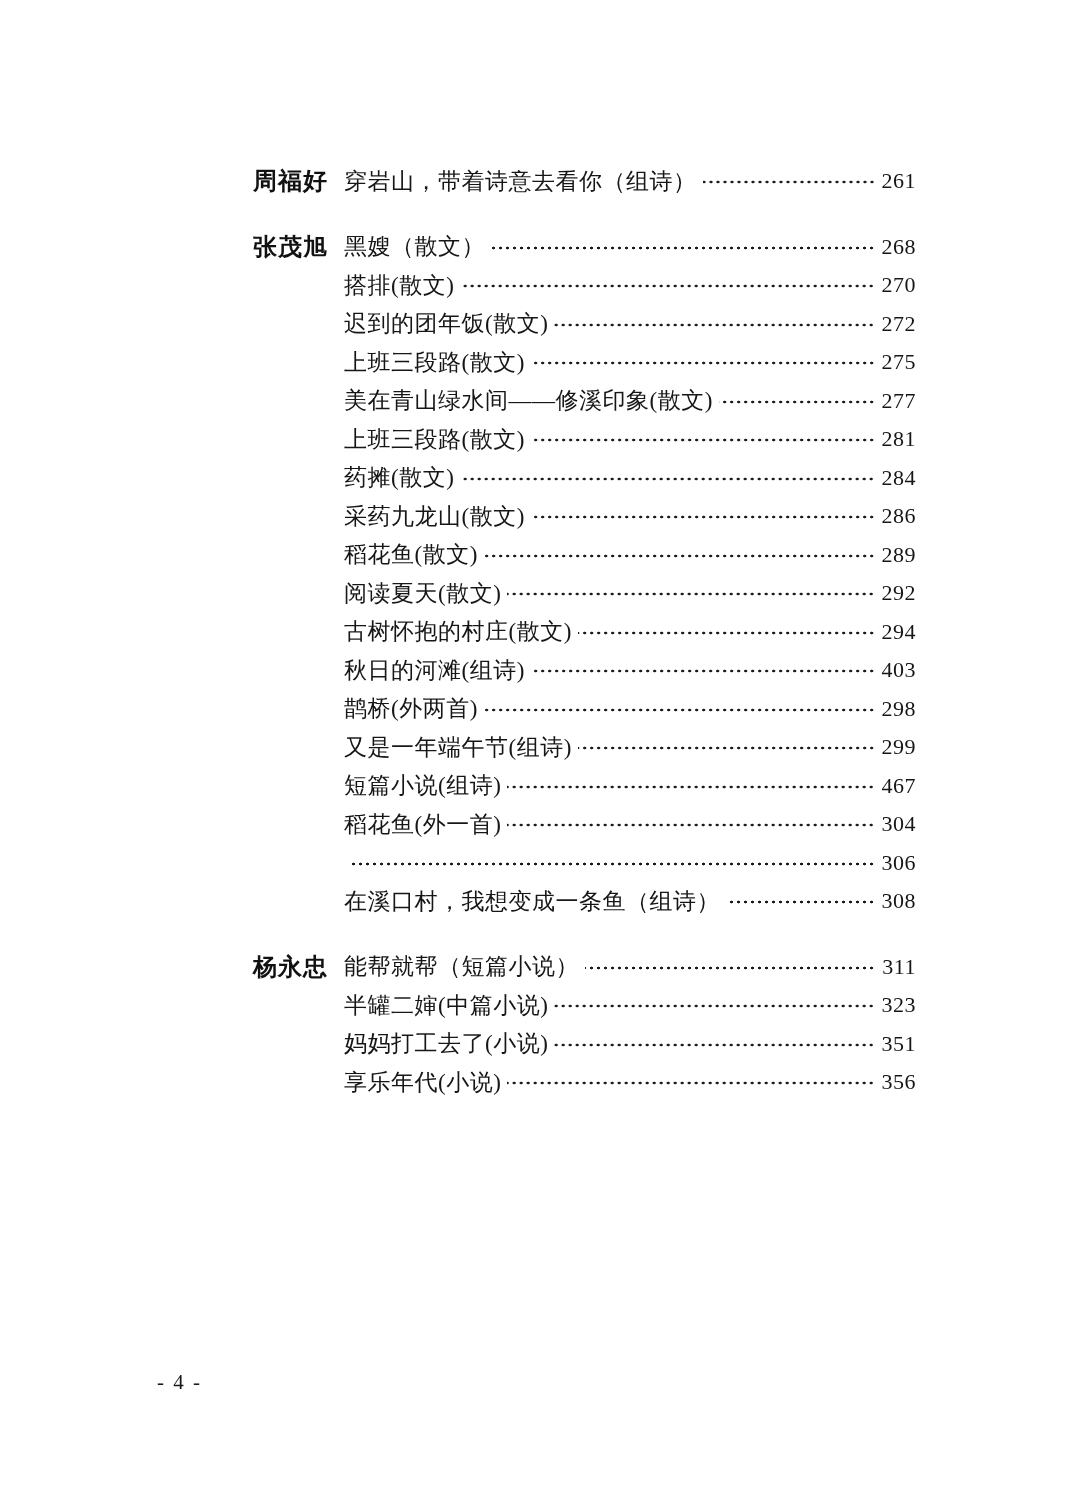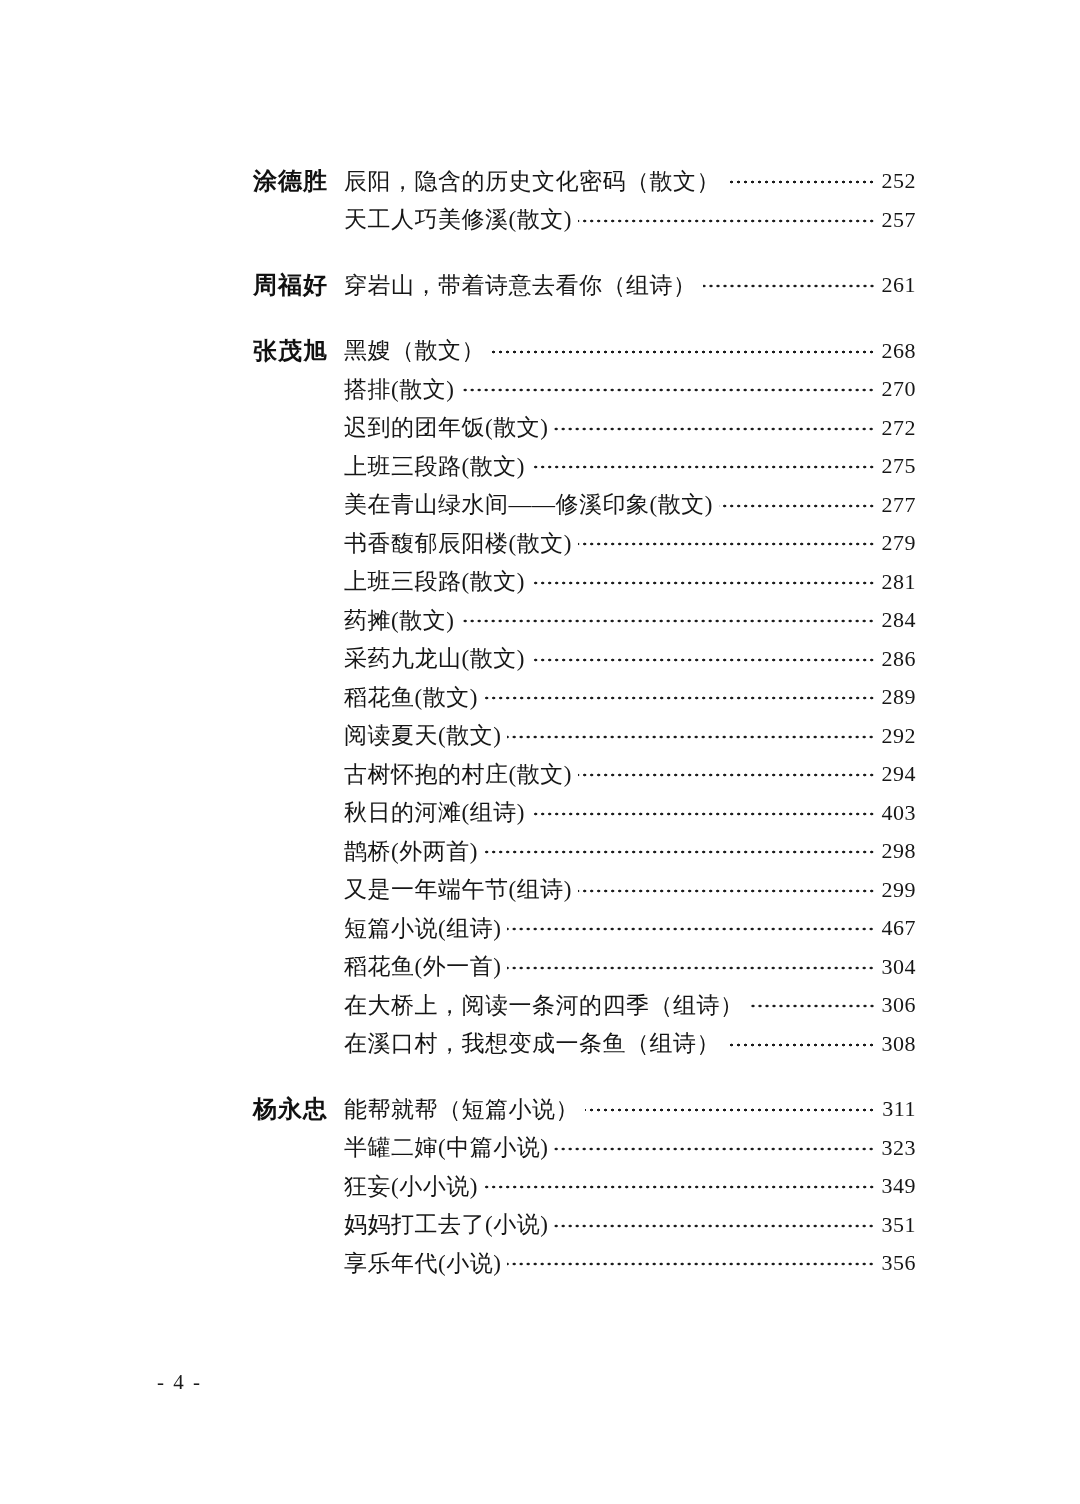--- a/index.html
+++ b/index.html
@@ -78,36 +78,20 @@
     font-size: 21px;
     letter-spacing: 2px;
     color: #1a1a1a;
   }
 </style>
 </head>
 <body>
 
 <div class="page">
   <main class="toc">
-  <section class="toc-section">
-    <div class="author">涂德胜</div>
-    <div class="entries">
-  <div class="entry">
-    <span class="title">辰阳，隐含的历史文化密码（散文）</span>
-    <span class="dots"></span>
-    <span class="pageno">252</span>
-  </div>
-
-  <div class="entry">
-    <span class="title">天工人巧美修溪(散文)</span>
-    <span class="dots"></span>
-    <span class="pageno">257</span>
-  </div>
-</div>
-  </section>
 
   <section class="toc-section">
     <div class="author">周福好</div>
     <div class="entries">
   <div class="entry">
     <span class="title">穿岩山，带着诗意去看你（组诗）</span>
     <span class="dots"></span>
     <span class="pageno">261</span>
   </div>
 
@@ -140,25 +124,20 @@
     <span class="dots"></span>
     <span class="pageno">275</span>
   </div>
 
   <div class="entry">
     <span class="title">美在青山绿水间——修溪印象(散文)</span>
     <span class="dots"></span>
     <span class="pageno">277</span>
   </div>
 
-  <div class="entry">
-    <span class="title">书香馥郁辰阳楼(散文)</span>
-    <span class="dots"></span>
-    <span class="pageno">279</span>
-  </div>
 
   <div class="entry">
     <span class="title">上班三段路(散文)</span>
     <span class="dots"></span>
     <span class="pageno">281</span>
   </div>
 
   <div class="entry">
     <span class="title">药摊(散文)</span>
     <span class="dots"></span>
@@ -213,21 +192,20 @@
     <span class="pageno">467</span>
   </div>
 
   <div class="entry">
     <span class="title">稻花鱼(外一首)</span>
     <span class="dots"></span>
     <span class="pageno">304</span>
   </div>
 
   <div class="entry">
-    <span class="title">在大桥上，阅读一条河的四季（组诗）</span>
     <span class="dots"></span>
     <span class="pageno">306</span>
   </div>
 
   <div class="entry">
     <span class="title">在溪口村，我想变成一条鱼（组诗）</span>
     <span class="dots"></span>
     <span class="pageno">308</span>
   </div>
 </div>
@@ -241,25 +219,20 @@
     <span class="dots"></span>
     <span class="pageno">311</span>
   </div>
 
   <div class="entry">
     <span class="title">半罐二婶(中篇小说)</span>
     <span class="dots"></span>
     <span class="pageno">323</span>
   </div>
 
-  <div class="entry">
-    <span class="title">狂妄(小小说)</span>
-    <span class="dots"></span>
-    <span class="pageno">349</span>
-  </div>
 
   <div class="entry">
     <span class="title">妈妈打工去了(小说)</span>
     <span class="dots"></span>
     <span class="pageno">351</span>
   </div>
 
   <div class="entry">
     <span class="title">享乐年代(小说)</span>
     <span class="dots"></span>

